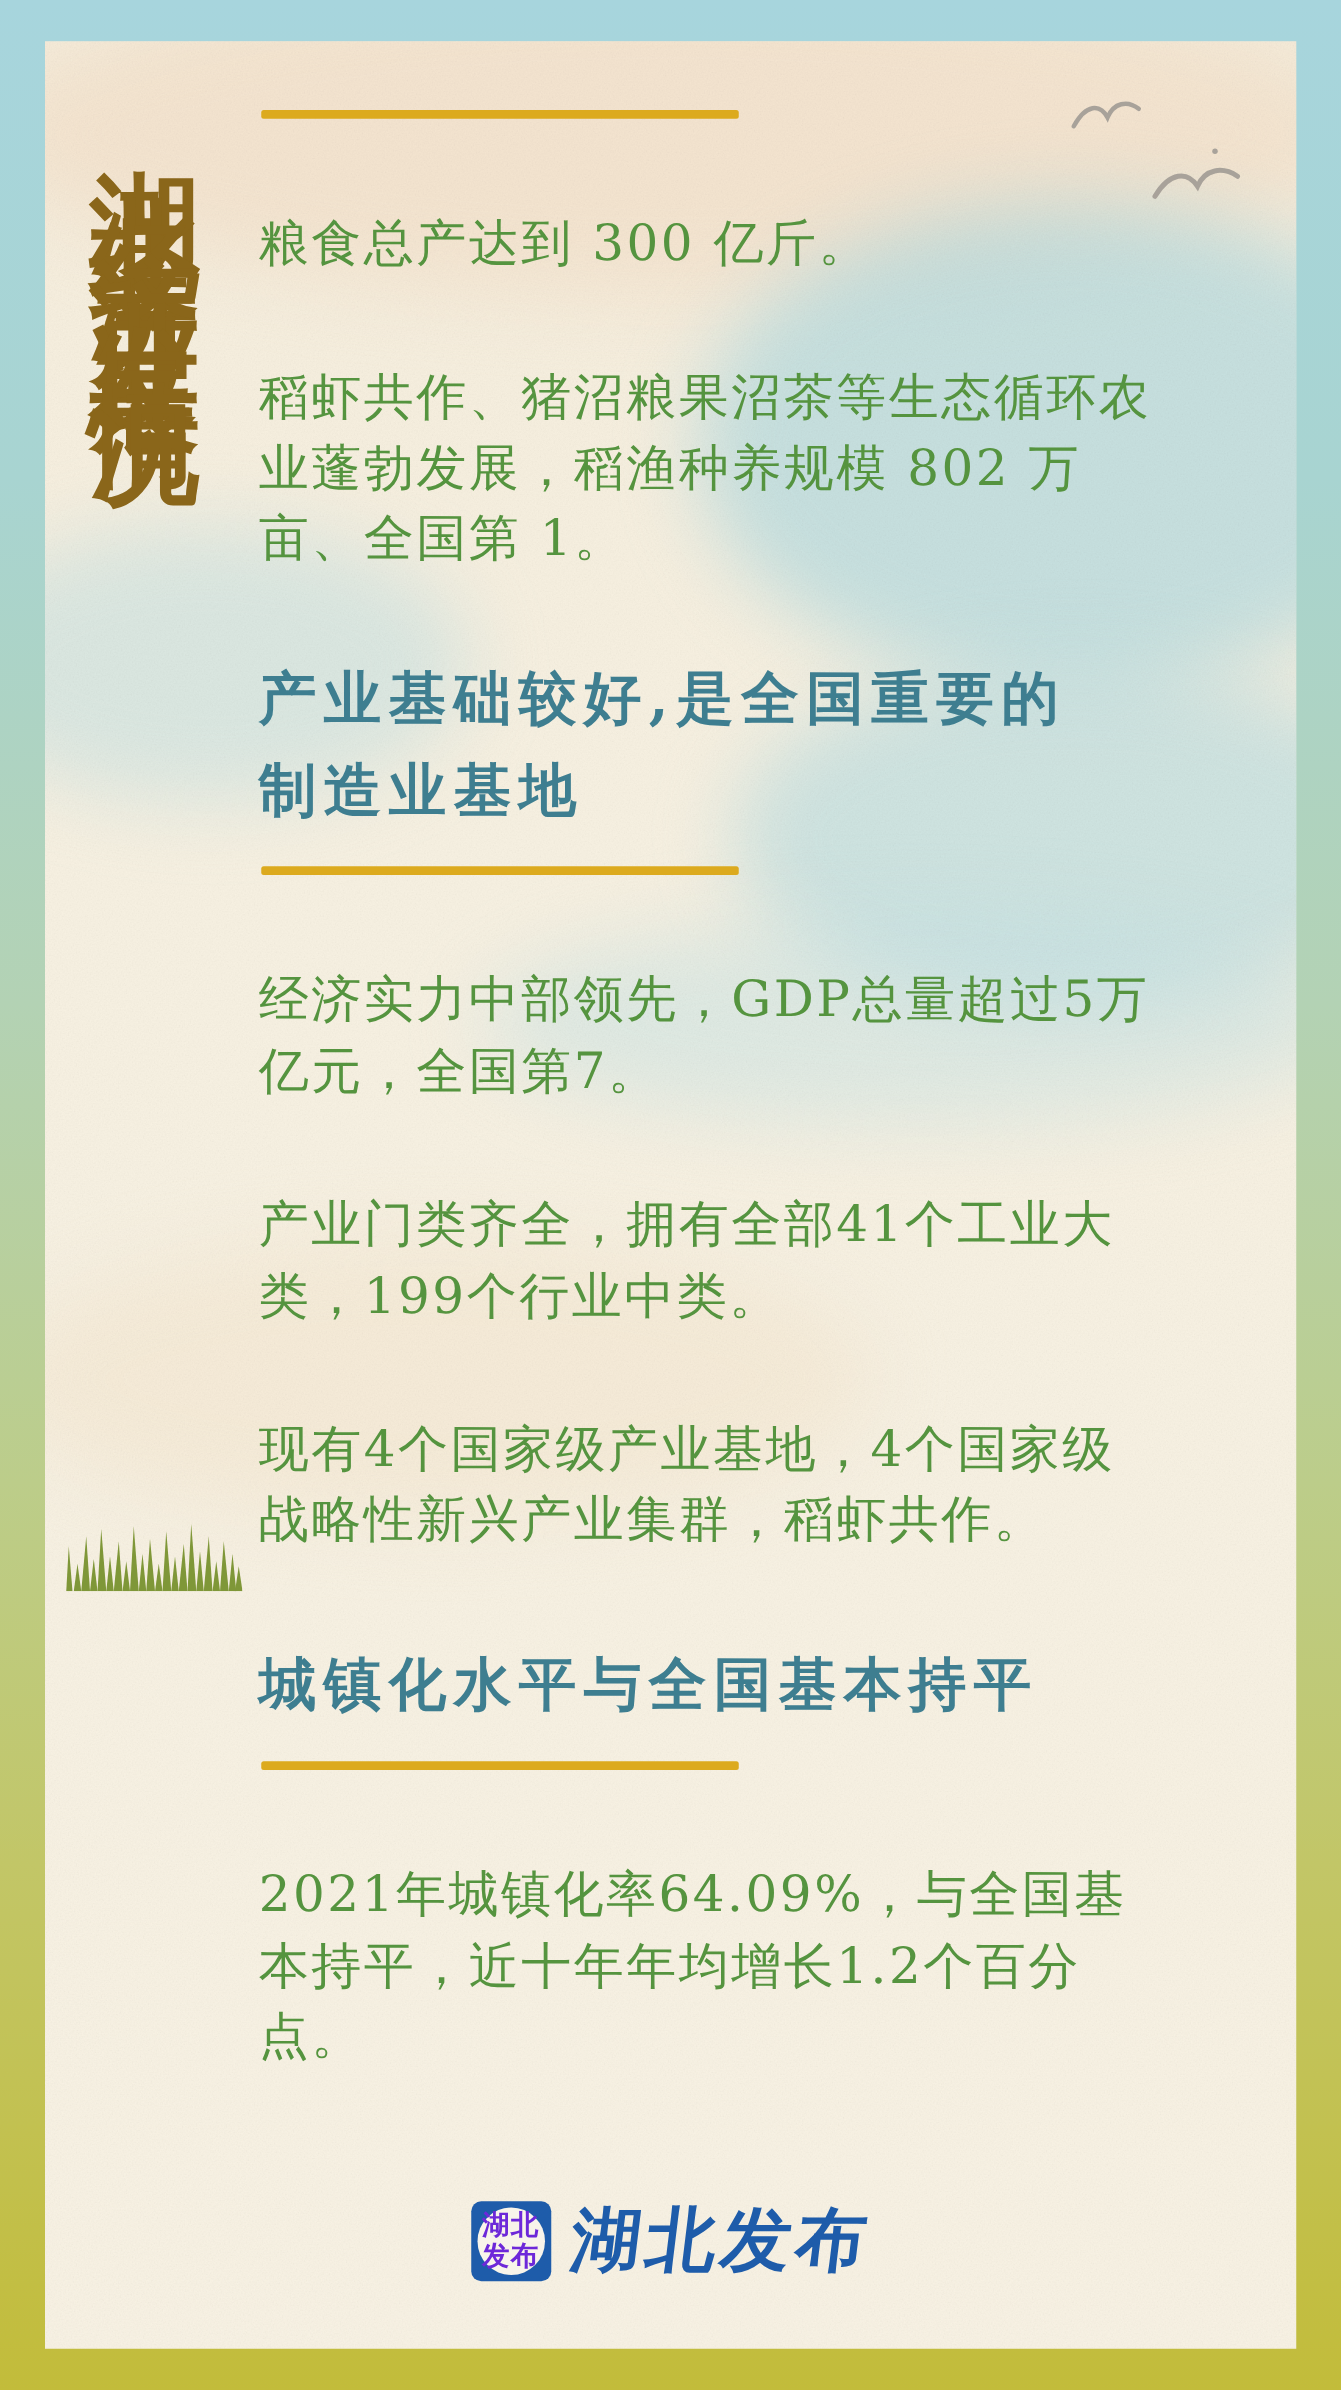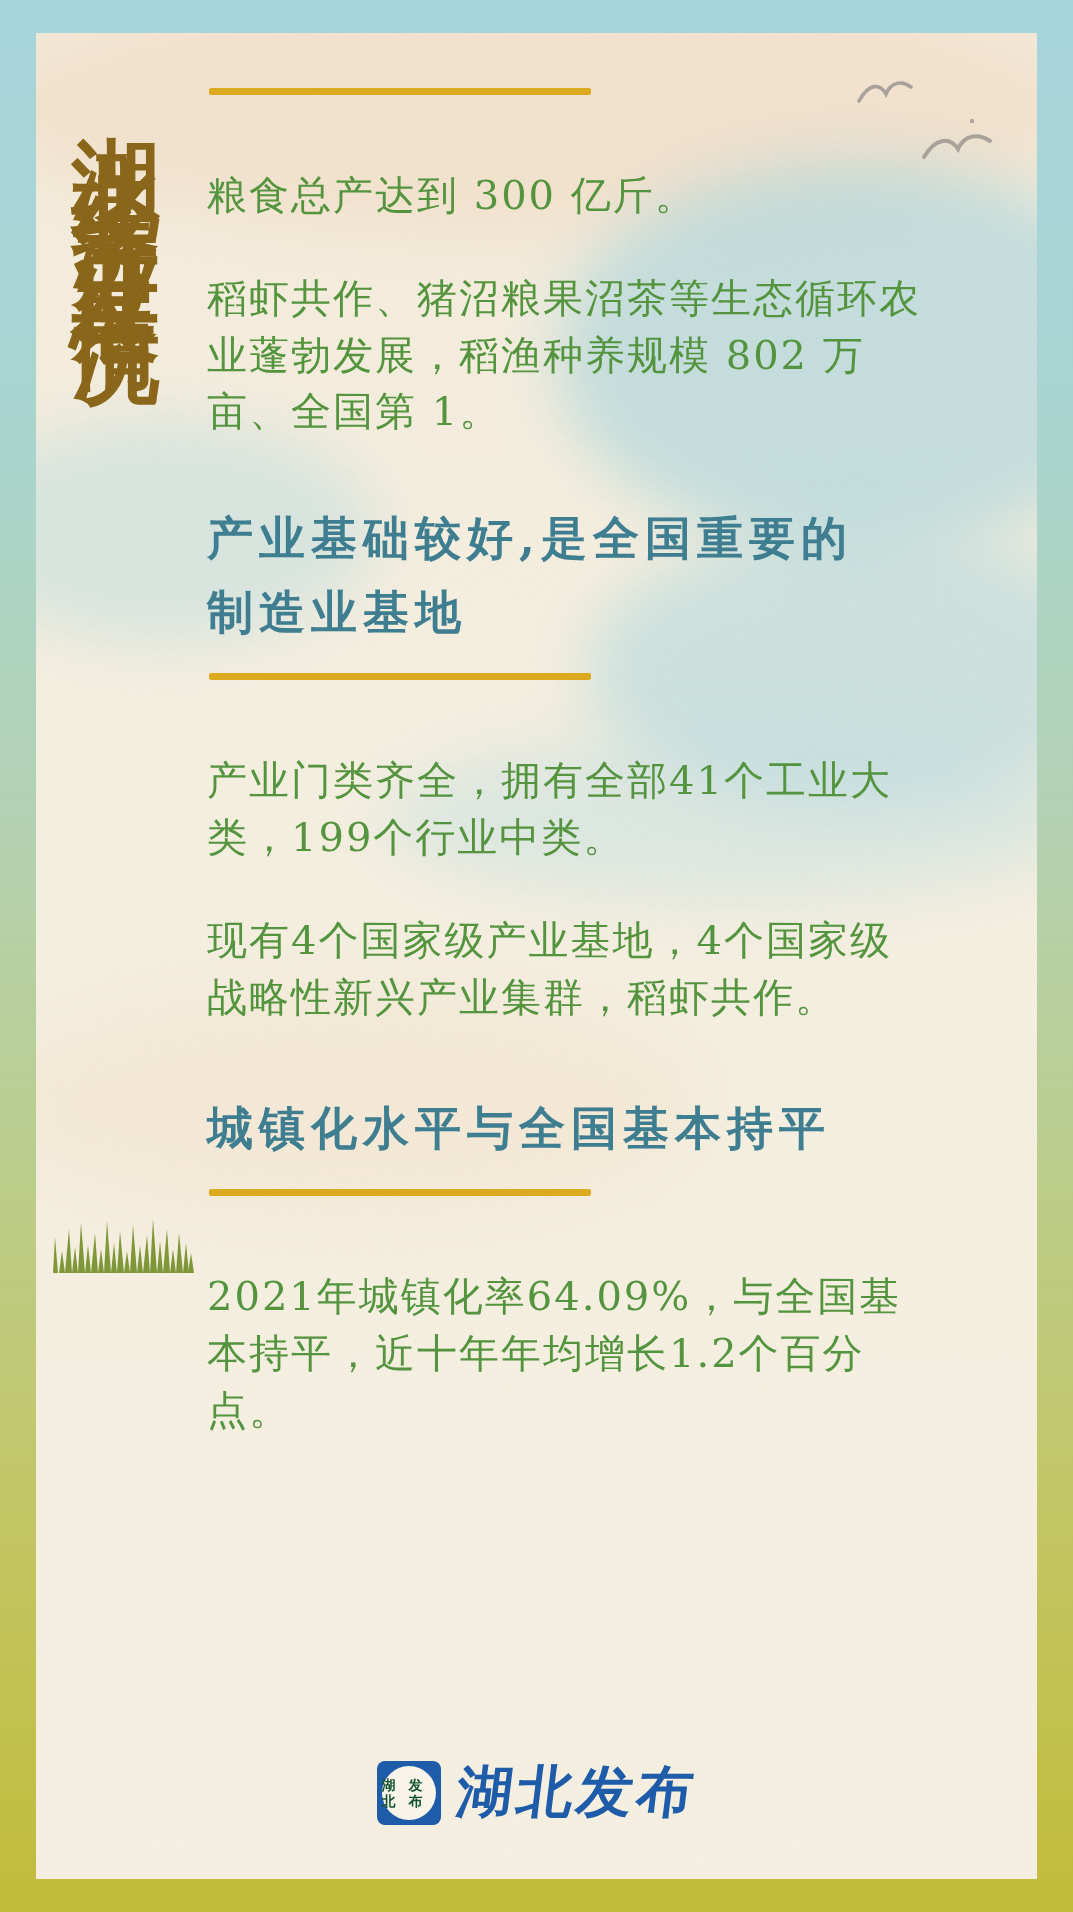--- a/index.html
+++ b/index.html
@@ -52,40 +52,40 @@
   }
   .heading-underline {
     width: 382px; height: 7px; background: #dcaa1e;
     border-radius: 2px; margin: 24px 0 72px 2px;
   }
   .para {
     font-family: "DejaVu Serif", serif;
     font-size: 40px; line-height: 1.42; letter-spacing: 2px;
     color: #55943f;
   }
-  .para + .para { margin-top: 46px; }
+  .para + .para { margin-top: 66px; }
 
   .section-1 { margin-top: 55px; }
   .section-2 { margin-top: 62px; }
   .section-3 { margin-top: 66px; }
 
   .footer {
     position: absolute; left: 0; right: 0; bottom: 48px;
     display: flex; justify-content: center; align-items: center; gap: 16px;
   }
   .badge {
     width: 64px; height: 64px; background: #1e5caa; border-radius: 8px;
     display: flex; align-items: center; justify-content: center;
     flex: 0 0 auto;
   }
   .badge-inner {
     width: 54px; height: 54px; background: #f8f4ea; border-radius: 50%;
-    display: flex; align-items: center; justify-content: center;
+    display: flex; flex-direction: column; align-items: center; justify-content: center;
     font-family: "DejaVu Sans", sans-serif; font-weight: 700;
-    font-size: 14px; line-height: 1.15; color: #14532d; letter-spacing: 1px;
+    font-size: 22px; line-height: 1.15; color: #6d28d9; letter-spacing: 1px;
   }
   .wordmark {
     font-family: "DejaVu Sans", sans-serif; font-weight: 800;
     font-size: 56px; color: #1e5caa; letter-spacing: 4px;
     transform: skewX(-7deg);
   }
 </style>
 </head>
 <body>
 
@@ -154,20 +154,21 @@
         <p class="para">粮食总产达到 300 亿斤。</p>
         <p class="para">稻虾共作、猪沼粮果沼茶等生态循环农业蓬勃发展，稻渔种养规模 802 万亩、全国第 1。</p>
       </div>
 
       <div class="section section-2">
         <div class="section-heading">
           <div>产业基础较好,是全国重要的</div>
           <div>制造业基地</div>
         </div>
         <div class="heading-underline"></div>
+        <p class="para">经济实力中部领先，GDP总量超过5万亿元，全国第7。</p>
         <p class="para">产业门类齐全，拥有全部41个工业大类，199个行业中类。</p>
         <p class="para">现有4个国家级产业基地，4个国家级战略性新兴产业集群，稻虾共作。</p>
       </div>
 
       <div class="section section-3">
         <div class="section-heading">
           <div>城镇化水平与全国基本持平</div>
         </div>
         <div class="heading-underline"></div>
         <p class="para">2021年城镇化率64.09%，与全国基本持平，近十年年均增长1.2个百分点。</p>

